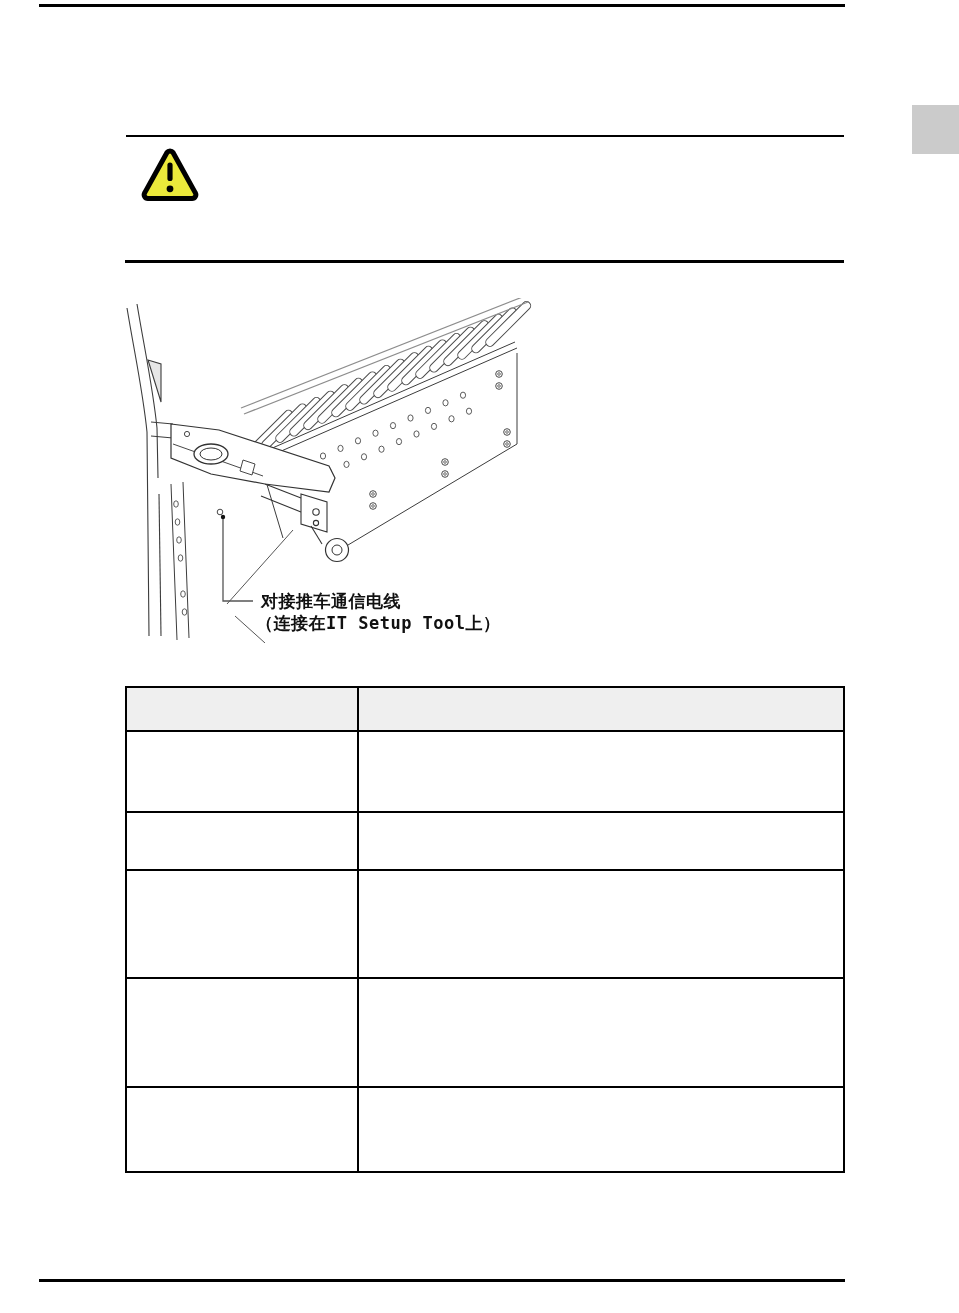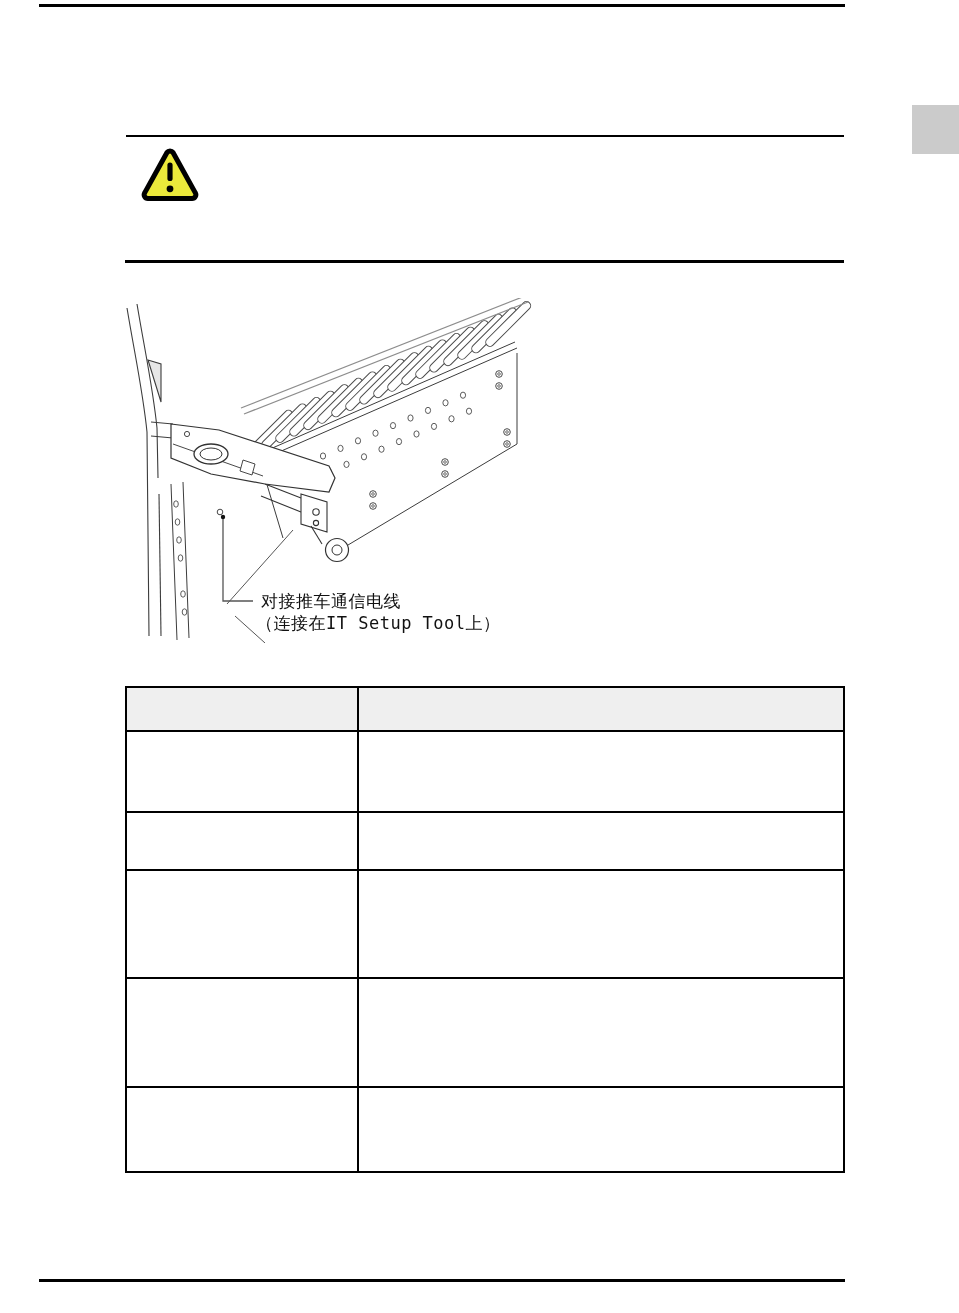--- a/index.html
+++ b/index.html
@@ -7,21 +7,21 @@
     position:relative;width:959px;height:1313px;background:#ffffff;
     font-family:"Liberation Sans", sans-serif;overflow:hidden;
   }
   .hr{position:absolute;background:#000;}
   .rule-top{left:39px;top:4px;width:806px;height:3px;}
   .rule-warn-top{left:126px;top:135px;width:718px;height:2px;}
   .rule-warn-bottom{left:125px;top:260px;width:719px;height:3px;}
   .rule-bottom{left:39px;top:1279px;width:806px;height:3px;}
   .edge-tab{position:absolute;left:912px;top:105px;width:47px;height:49px;background:#cbcbcb;}
   .warning-icon{position:absolute;left:140px;top:147px;width:60px;height:54px;}
-  .figure{position:absolute;left:115px;top:298px;width:430px;height:345px;}
+  .figure{position:absolute;left:115px;top:298px;width:430px;height:345px;font-weight:bold;}
   .figure svg{display:block;width:430px;height:345px;}
   table.info{
     position:absolute;left:125px;top:686px;width:718px;
     border-collapse:collapse;table-layout:fixed;
   }
   table.info th,table.info td{
     border:2px solid #000;padding:6px 10px;vertical-align:top;
     font-size:14px;color:#1a1a1a;text-align:left;font-weight:normal;
   }
   table.info thead th{background:#efefef;}

